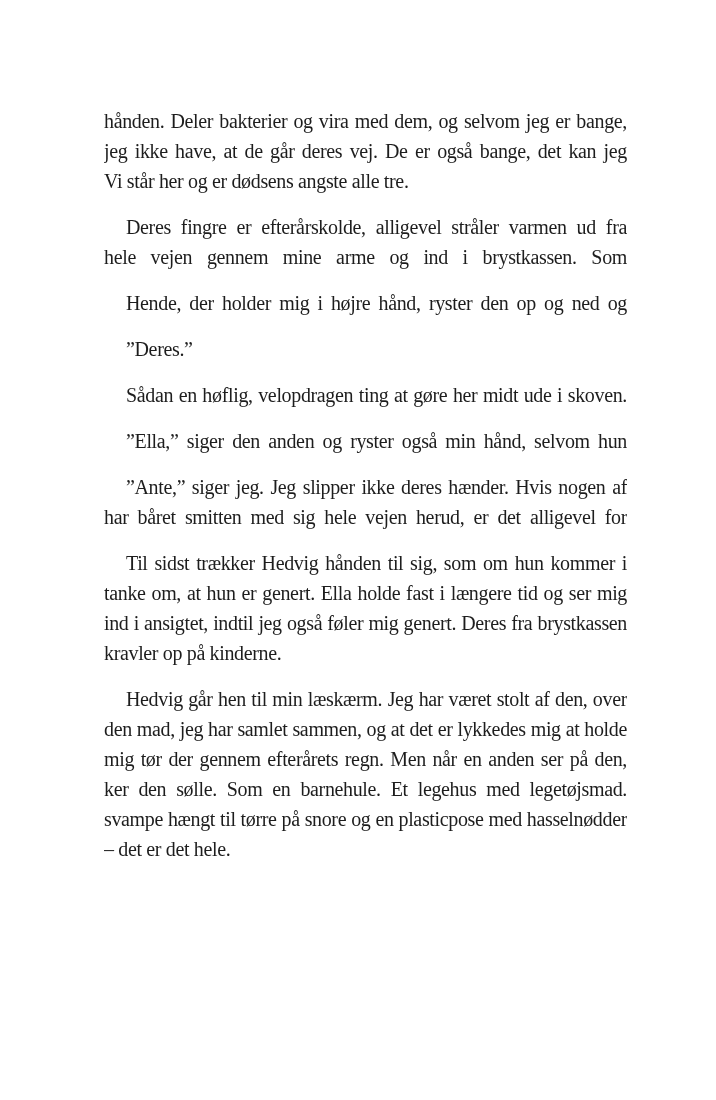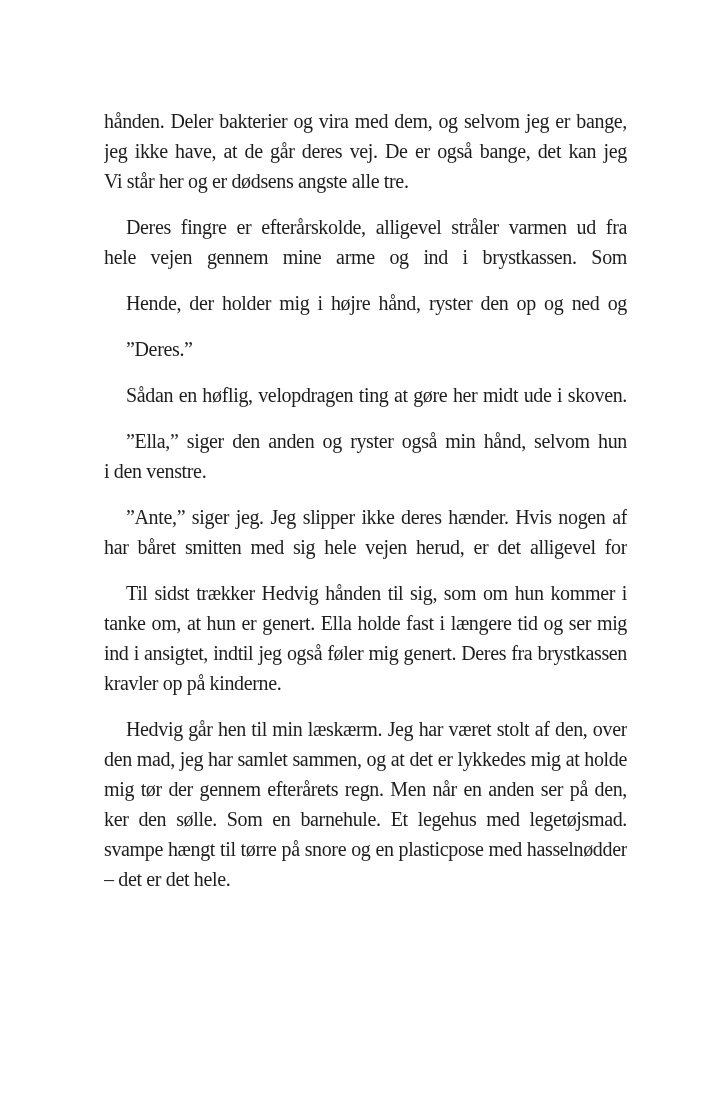--- a/index.html
+++ b/index.html
@@ -65,21 +65,20 @@
         <div class="line" data-name="text-line">Hende, der holder mig i højre hånd, ryster den op og ned og siger:</div>
       </div>
       <div class="paragraph indent" data-name="paragraph">
         <div class="line last" data-name="text-line">”Deres.”</div>
       </div>
       <div class="paragraph indent" data-name="paragraph">
         <div class="line" data-name="text-line">Sådan en høflig, velopdragen ting at gøre her midt ude i skoven.</div>
       </div>
       <div class="paragraph indent" data-name="paragraph">
         <div class="line" data-name="text-line">”Ella,” siger den anden og ryster også min hånd, selvom hun holde</div>
-        <div class="line last" data-name="text-line">i den venstre.</div>
       </div>
       <div class="paragraph indent" data-name="paragraph">
         <div class="line" data-name="text-line">”Ante,” siger jeg. Jeg slipper ikke deres hænder. Hvis nogen af dem</div>
         <div class="line" data-name="text-line">har båret smitten med sig hele vejen herud, er det alligevel for nogen.</div>
       </div>
       <div class="paragraph indent" data-name="paragraph">
         <div class="line" data-name="text-line">Til sidst trækker Hedvig hånden til sig, som om hun kommer i</div>
         <div class="line" data-name="text-line">tanke om, at hun er genert. Ella holde fast i længere tid og ser mig</div>
         <div class="line" data-name="text-line">ind i ansigtet, indtil jeg også føler mig genert. Deres fra brystkassen</div>
         <div class="line last" data-name="text-line">kravler op på kinderne.</div>

